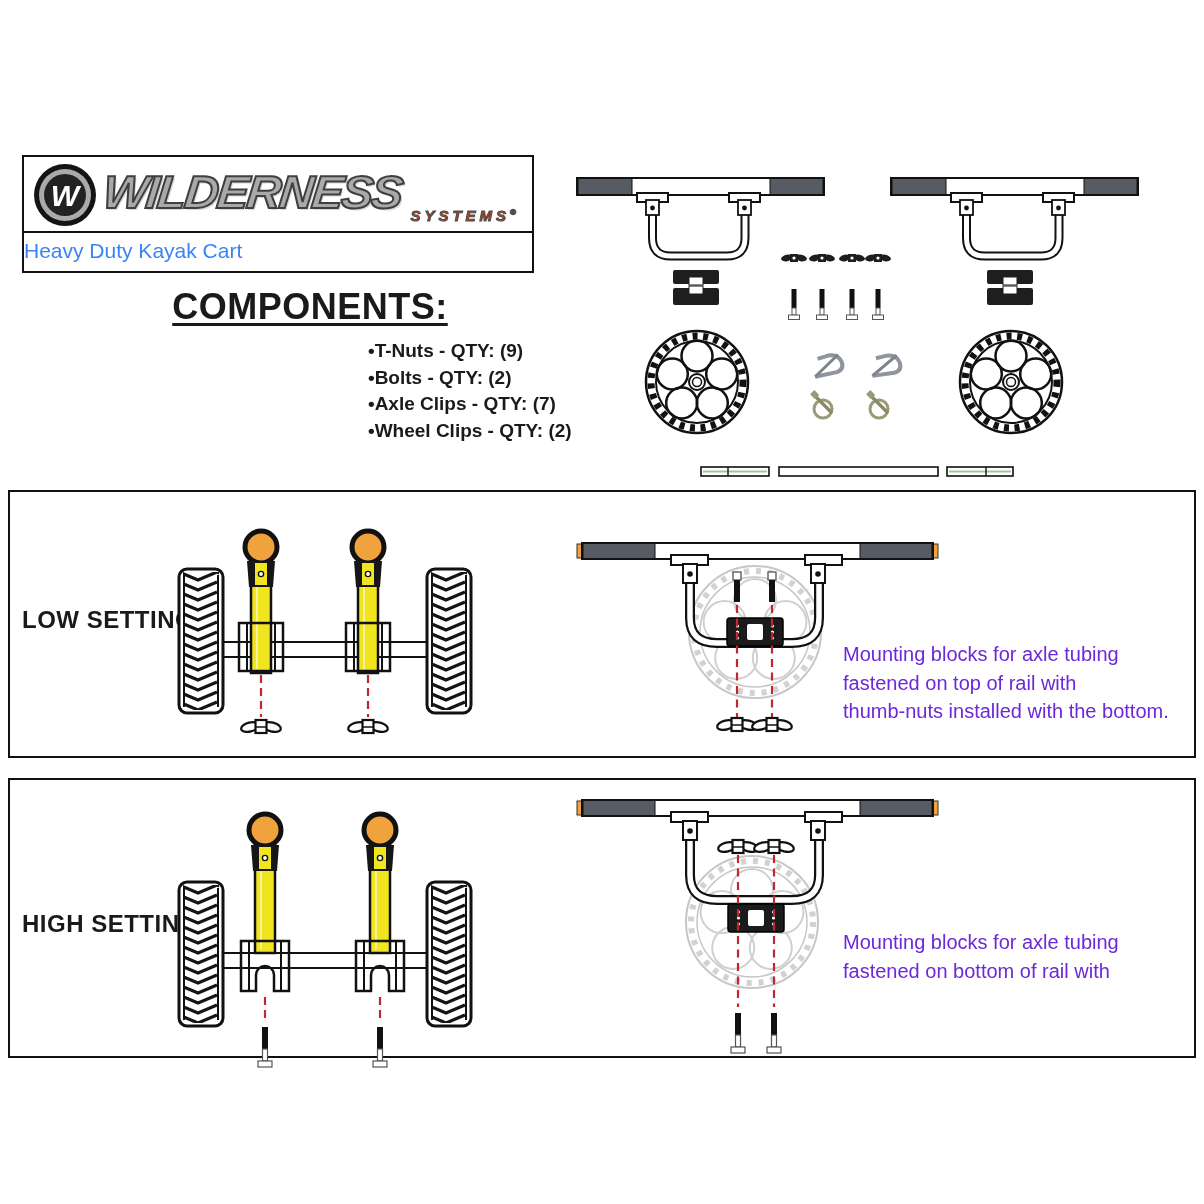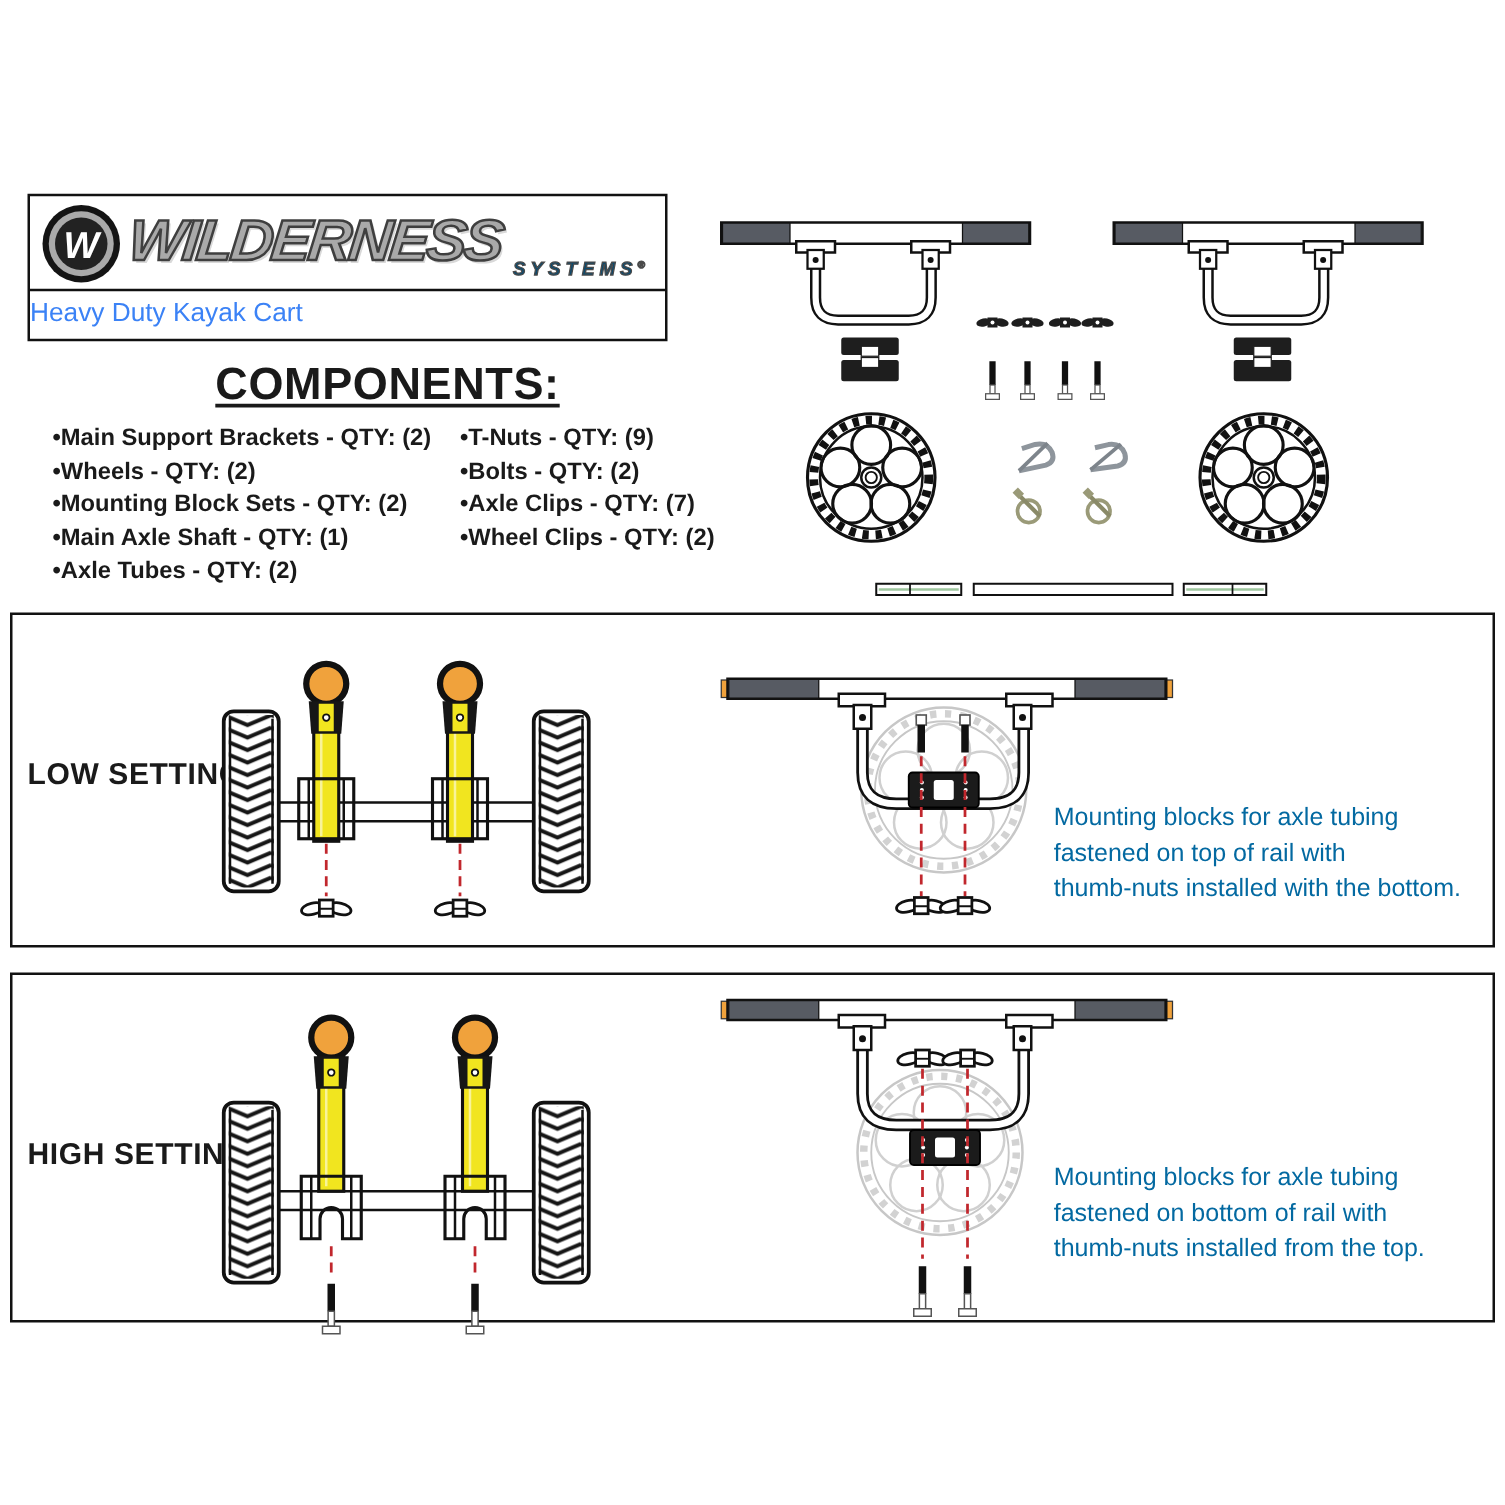--- a/index.html
+++ b/index.html
@@ -7,39 +7,39 @@
         font-family:"Liberation Sans", sans-serif;color:#1a1a1a;}
   .abs{position:absolute;}
 
   
   #brand-box{left:22px;top:155px;width:512px;height:118px;border:2.5px solid #111;box-sizing:border-box;background:#fff;}
   #brand-row{position:absolute;left:0;top:0;width:100%;height:76px;border-bottom:2.5px solid #111;box-sizing:border-box;}
   #brand-word{position:absolute;left:82px;top:8px;font-size:46px;font-weight:bold;font-style:italic;
               letter-spacing:-2px;transform:skewX(-6deg) scaleX(1.04);transform-origin:left top;
               color:#a9a9a9;-webkit-text-stroke:2px #3f3f3f;text-shadow:2px 2px 0 #d9d9d9;white-space:nowrap;}
   #brand-sub{position:absolute;right:16px;top:50px;font-size:15px;font-weight:bold;font-style:italic;
-             letter-spacing:4px;color:#0c4a6e;-webkit-text-stroke:1px #4a4a4a;}
+             letter-spacing:4px;color:#c2410c;-webkit-text-stroke:1px #4a4a4a;}
   #brand-reg{font-size:8px;vertical-align:super;letter-spacing:0;}
   #product-name{position:absolute;left:0;top:82px;width:100%;font-size:21px;color:#3b82f6;}
 
   
   #components-title{left:160px;top:286px;width:300px;text-align:center;font-size:36px;font-weight:800;
                     letter-spacing:.5px;text-decoration:underline;text-decoration-thickness:3px;text-underline-offset:4px;}
   .comp-col{font-size:19px;font-weight:600;line-height:26.5px;white-space:nowrap;}
   #comp-left{left:42px;top:338px;}
   #comp-right{left:368px;top:338px;}
 
   
   .setting-box{left:8px;width:1188px;border:2.5px solid #111;box-sizing:border-box;background:#fff;}
   #low-box{top:490px;height:268px;}
   #high-box{top:778px;height:280px;}
   .setting-label{font-size:24px;font-weight:800;letter-spacing:.5px;white-space:nowrap;}
   #low-label{left:22px;top:606px;}
   #high-label{left:22px;top:910px;}
-  .setting-desc{width:358px;font-size:20px;font-weight:500;line-height:28.5px;color:#0369a1;}
+  .setting-desc{width:358px;font-size:20px;font-weight:500;line-height:28.5px;color:#6d28d9;}
   #low-desc{left:843px;top:640px;}
   #high-desc{left:843px;top:928px;}
 
   svg{display:block;}
 </style>
 </head>
 <body>
 
 <div id="page">
 
@@ -198,27 +198,20 @@
         <text x="33" y="44" text-anchor="middle" font-family="Liberation Sans, sans-serif" font-size="30" font-weight="bold" font-style="italic" fill="#ffffff">W</text>
       </svg>
       <div id="brand-word">WILDERNESS</div>
       <div id="brand-sub"><span>SYSTEMS</span><span id="brand-reg">®</span></div>
     </div>
     <div id="product-name">Heavy Duty Kayak Cart</div>
   </div>
 
   <div class="abs" id="components-title">COMPONENTS:</div>
 
-  <div class="abs comp-col" id="comp-left">
-    <div>•Main Support Brackets - QTY: (2)</div>
-    <div>•Wheels - QTY: (2)</div>
-    <div>•Mounting Block Sets - QTY: (2)</div>
-    <div>•Main Axle Shaft - QTY: (1)</div>
-    <div>•Axle Tubes - QTY: (2)</div>
-  </div>
   <div class="abs comp-col" id="comp-right">
     <div>•T-Nuts - QTY: (9)</div>
     <div>•Bolts - QTY: (2)</div>
     <div>•Axle Clips - QTY: (7)</div>
     <div>•Wheel Clips - QTY: (2)</div>
   </div>
 
   <svg class="abs" style="left:575px;top:166px" width="620" height="322" viewBox="0 0 620 322">
     <use href="#bracket-assy" x="2" y="0"></use>
     <use href="#bracket-assy" x="316" y="0"></use>
@@ -331,16 +324,15 @@
     <line x1="202" y1="60" x2="202" y2="212" stroke="#c1272d" stroke-width="2.2" stroke-dasharray="8 5.5"></line>
     <use href="#wingnut" x="166" y="51"></use>
     <use href="#wingnut" x="202" y="51"></use>
     <use href="#bolt-head-bottom" x="166" y="218"></use>
     <use href="#bolt-head-bottom" x="202" y="218"></use>
   </svg>
 
   <div class="abs setting-desc" id="high-desc">
     <div>Mounting blocks for axle tubing</div>
     <div>fastened on bottom of rail with</div>
-    <div>thumb-nuts installed from the top.</div>
   </div>
 
 </div>
 
 </body></html>

